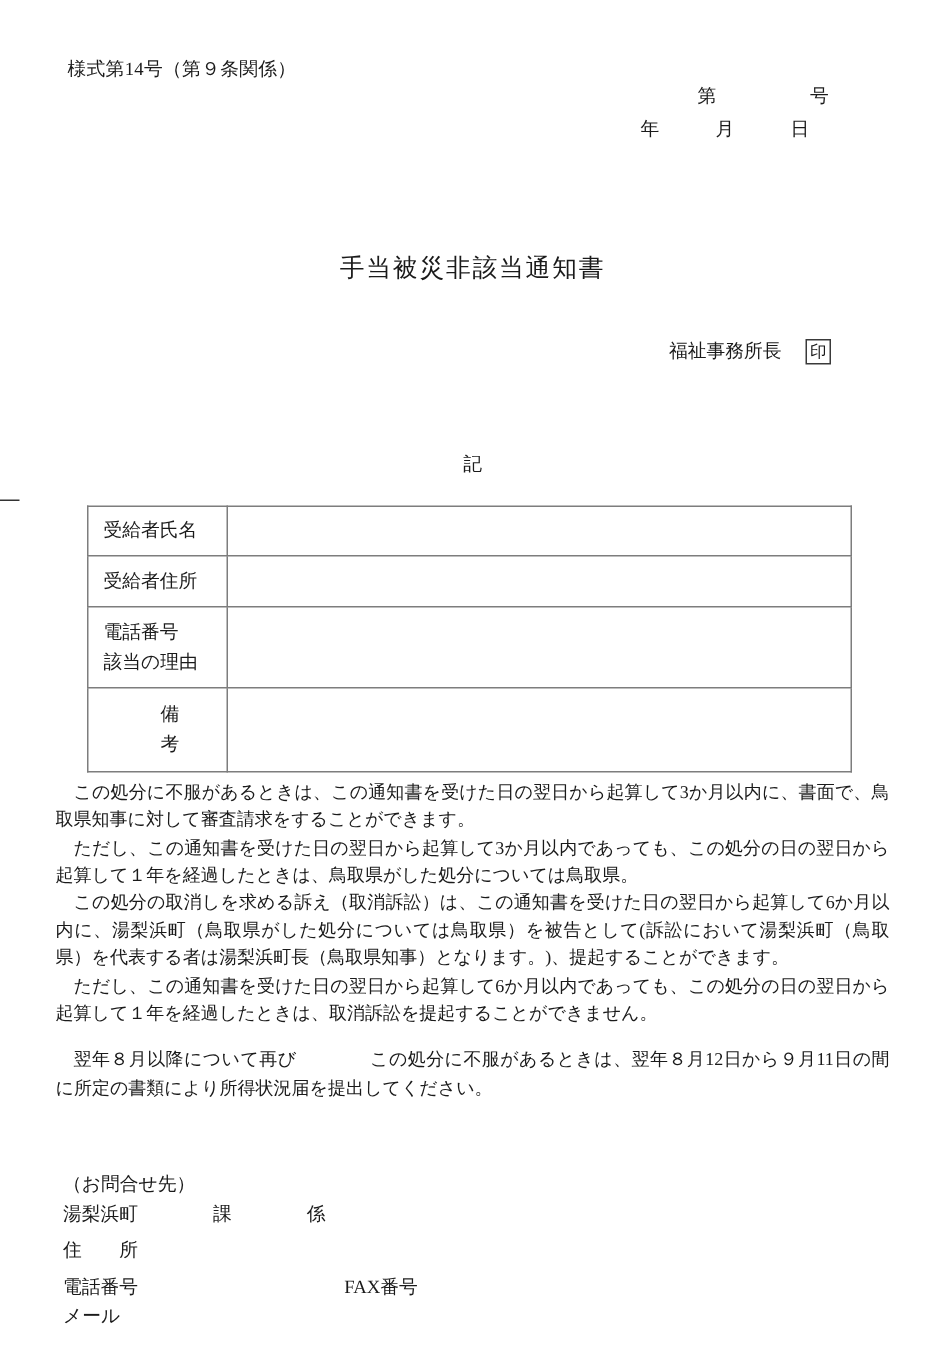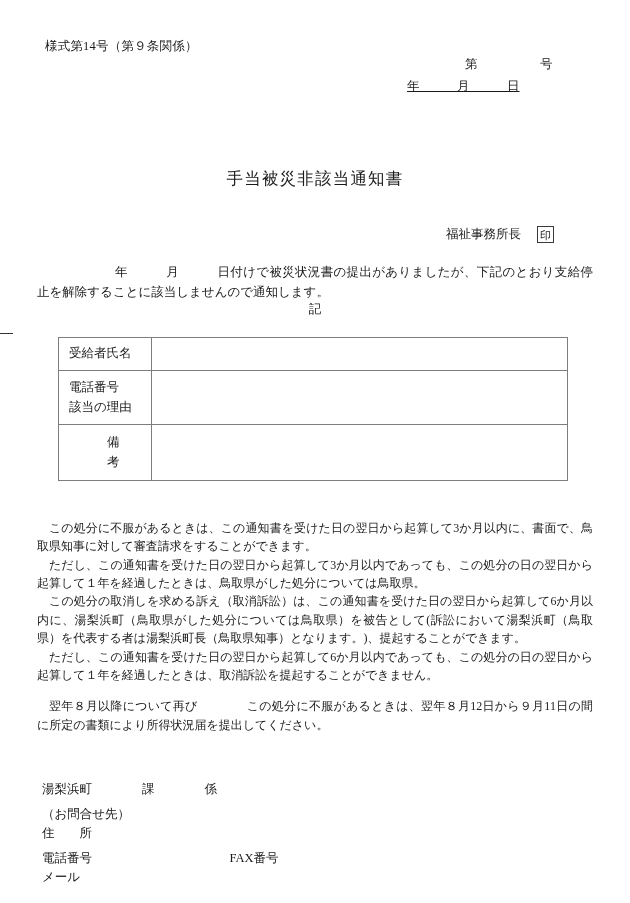--- a/index.html
+++ b/index.html
@@ -46,25 +46,24 @@
   .doc-no {
     position: absolute;
     left: 428px;
     top: 58px;
     font-size: 12.5px;
     white-space: pre;
     margin-left: 37px;
   }
   .doc-date {
     position: absolute;
-    left: 407px;
+    left: 427px;
     top: 80px;
     font-size: 12.5px;
     white-space: pre;
-    text-decoration: underline;
   }
 
   
   .doc-title {
     position: absolute;
     left: 0;
     top: 171px;
     width: 630px;
     text-align: center;
     font-size: 16.5px;
@@ -194,28 +193,31 @@
 
   <div class="doc-date">年　　　月　　　日</div>
 
   <div class="doc-title">手当被災非該当通知書</div>
 
   <div class="issuer">
     <span>福祉事務所長</span>
     <span class="seal-box">印</span>
   </div>
 
-  <div class="intro">年　　　月　　　日付けで被災状況書の提出がありましたが、下記のとおり支給停止を解除することに該当しませんので通知します。</div>
 
   <div class="ki-mark">記</div>
 
   <table class="form-table">
     <tbody>
       <tr class="r1">
         <td class="label">受給者氏名</td>
+        <td class="value"></td>
+      </tr>
+      <tr class="r2">
+        <td class="label">受給者住所</td>
         <td class="value"></td>
       </tr>
       <tr class="r3">
         <td class="label">電話番号
 該当の理由</td>
         <td class="value"></td>
       </tr>
       <tr class="r4">
         <td class="label">備　　　考</td>
         <td class="value"></td>
@@ -226,20 +228,20 @@
   <div class="notices">
     <p>この処分に不服があるときは、この通知書を受けた日の翌日から起算して3か月以内に、書面で、鳥取県知事に対して審査請求をすることができます。</p>
     <p>ただし、この通知書を受けた日の翌日から起算して3か月以内であっても、この処分の日の翌日から起算して１年を経過したときは、鳥取県がした処分については鳥取県。</p>
     <p>この処分の取消しを求める訴え（取消訴訟）は、この通知書を受けた日の翌日から起算して6か月以内に、湯梨浜町（鳥取県がした処分については鳥取県）を被告として(訴訟において湯梨浜町（鳥取県）を代表する者は湯梨浜町長（鳥取県知事）となります。)、提起することができます。</p>
     <p>ただし、この通知書を受けた日の翌日から起算して6か月以内であっても、この処分の日の翌日から起算して１年を経過したときは、取消訴訟を提起することができません。</p>
     <div class="notice-gap"></div>
     <p>翌年８月以降について再び　　　　この処分に不服があるときは、翌年８月12日から９月11日の間に所定の書類により所得状況届を提出してください。</p>
   </div>
 
   <div class="contact">
+    <div class="crow tight">（お問合せ先）</div>
     <div class="crow">湯梨浜町　　　　課　　　　係</div>
-    <div class="crow tight">（お問合せ先）</div>
     <div class="crow">住　　所</div>
     <div class="crow tight">電話番号　　　　　　　　　　　FAX番号</div>
     <div class="crow last">メール</div>
   </div>
 
 </div>
 
 </body></html>

